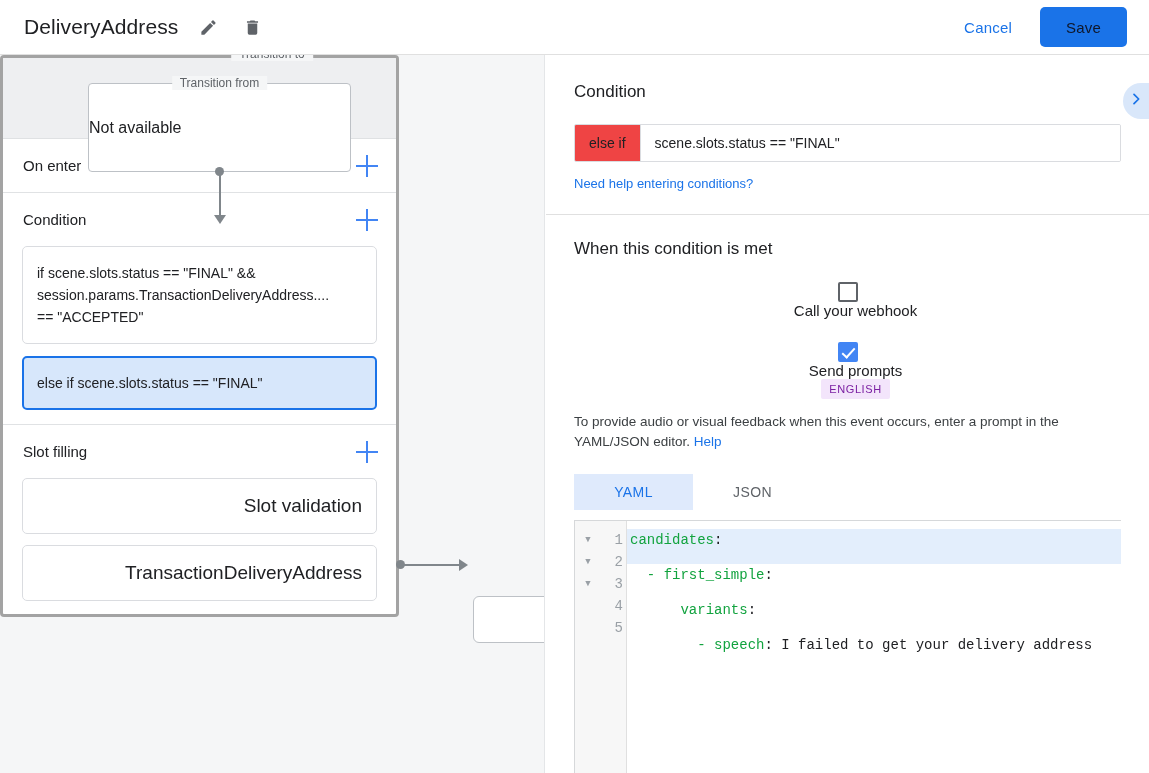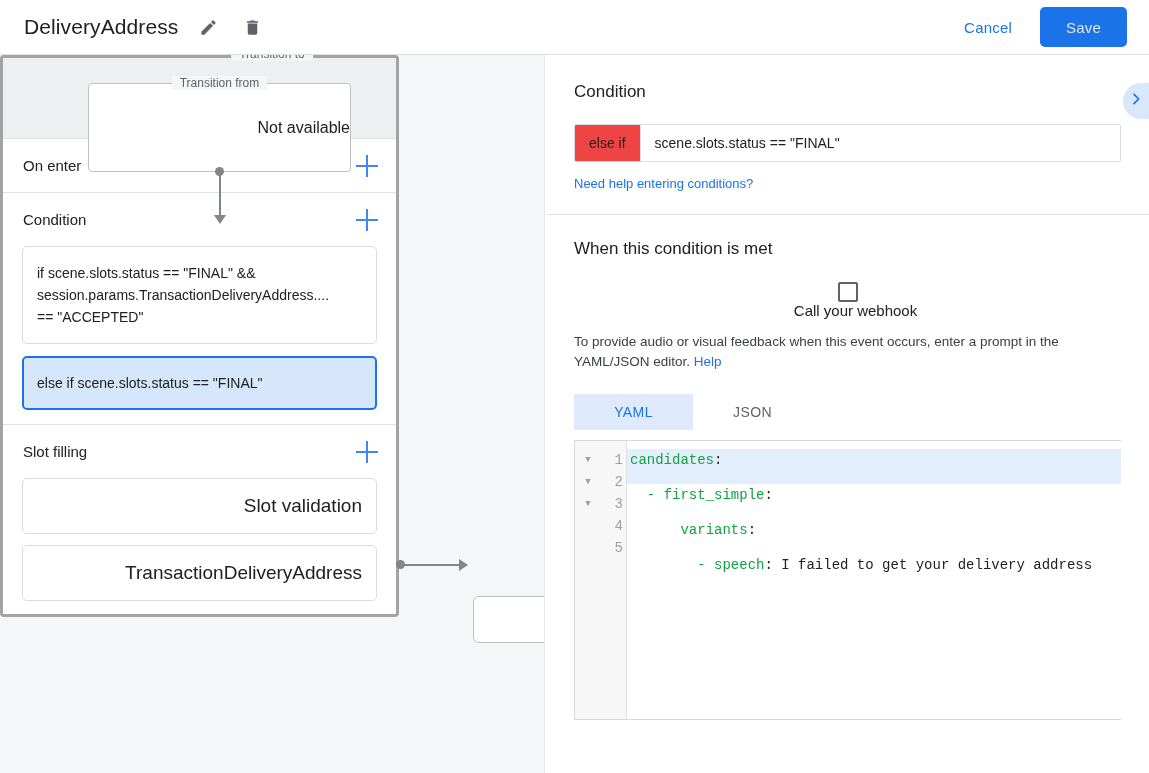--- a/index.html
+++ b/index.html
@@ -42,21 +42,21 @@
     background: transparent;
     border: none;
     padding: 8px 12px;
     cursor: pointer;
     font-family: inherit;
     letter-spacing: .2px;
   }
   .save-btn {
     margin-left: 16px; margin-right: 22px;
     background: #1a73e8;
-    color: #e5e5e5;
+    color: #0f172a;
     font-size: 15px;
     border: none; border-radius: 5px;
     padding: 0 26px;
     height: 40px;
     cursor: pointer;
     font-family: inherit;
     letter-spacing: .2px;
   }
 
   
@@ -83,21 +83,21 @@
     background: #f5f6f7;
     padding: 0 8px;
     font-size: 12px;
     color: #5f6368;
     white-space: nowrap;
   }
 
   #node-from {
     left: 88px; top: 28px;
     width: 263px; height: 89px;
-    display: flex; align-items: center; justify-content: flex-end;
+    display: flex; align-items: center; justify-content: flex-start;
   }
   #node-from .node-body {
     font-size: 16px; color: #202124;
   }
 
   
   .edge-dot {
     position: absolute;
     width: 9px; height: 9px;
     border-radius: 50%;
@@ -504,20 +504,25 @@
   </div>
 
   <div class="panel-sec-2">
     <div class="panel-h2">When this condition is met</div>
 
     <div class="check-row">
       <span class="cbox"></span>
       <span class="check-label">Call your webhook</span>
     </div>
 
+    <div class="check-row">
+      <span class="cbox checked"></span>
+      <span class="check-label">Send prompts</span>
+      <span class="lang-badge">ENGLISH</span>
+    </div>
 
     <div class="hint">
       <span>To provide audio or visual feedback when this event occurs, enter a prompt in the YAML/JSON editor.</span>
       <a>Help</a>
     </div>
 
     <div class="tabs">
       <button class="tab active">YAML</button>
       <button class="tab">JSON</button>
     </div>

